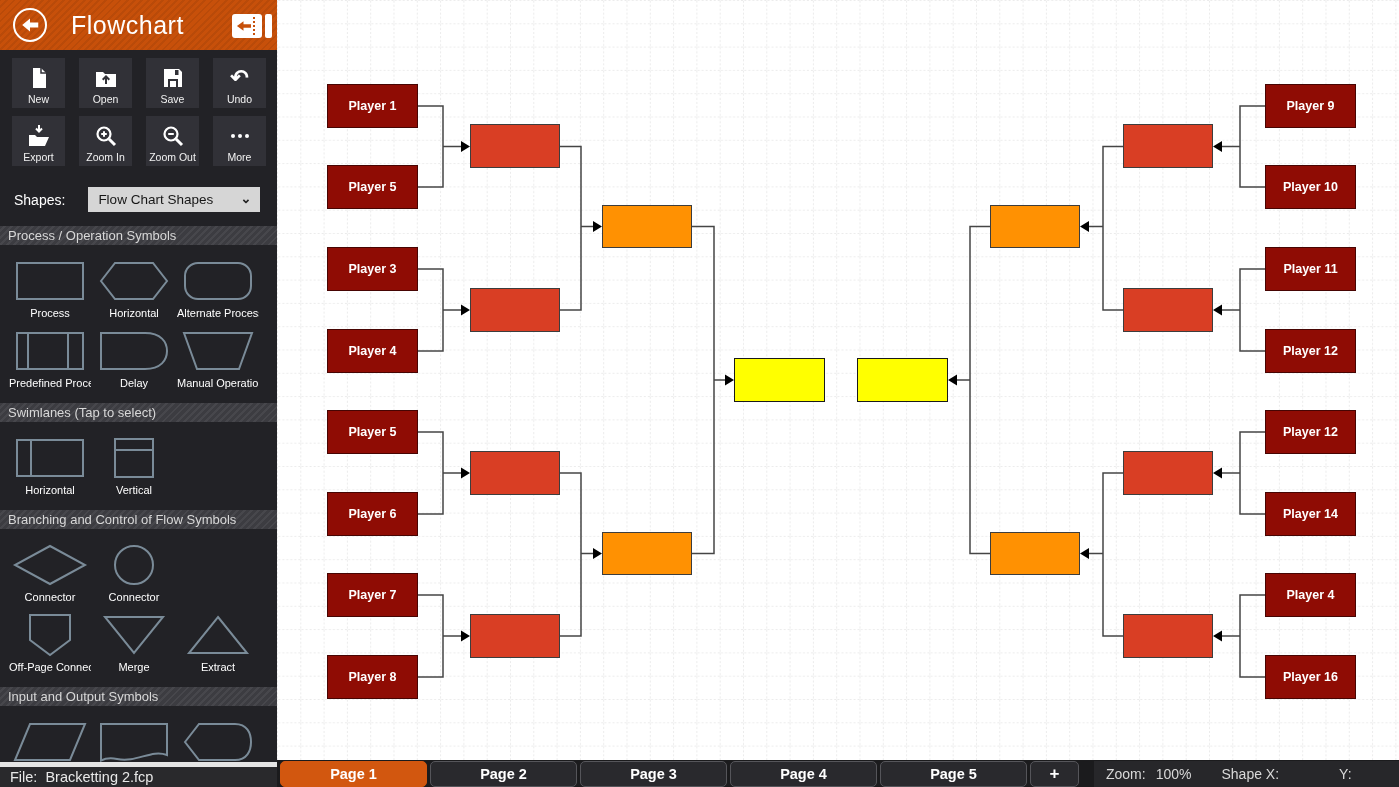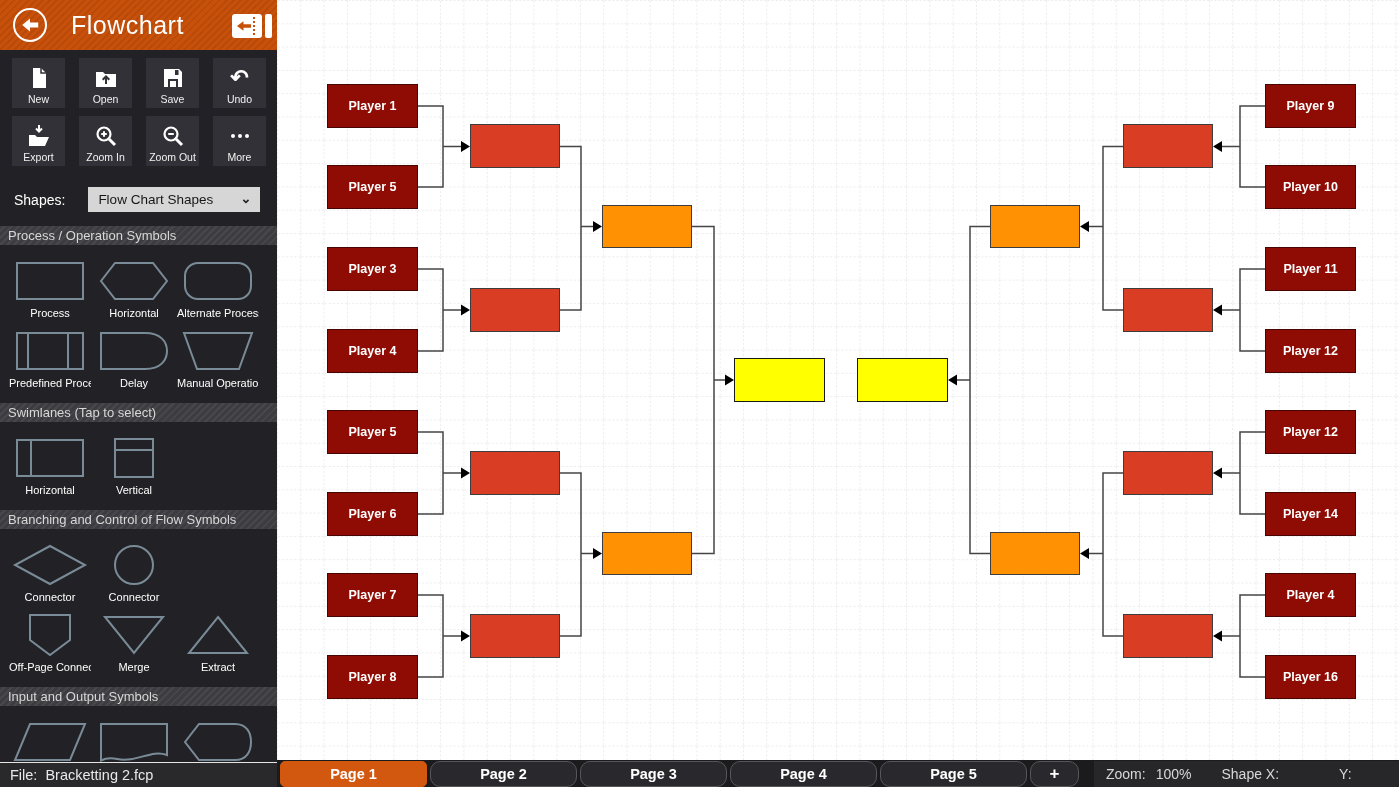--- a/index.html
+++ b/index.html
@@ -39,42 +39,42 @@
   .section-hdr { margin-top:14px; height:19px; background:#3c3c41;
       background-image:repeating-linear-gradient(315deg, rgba(255,255,255,.06) 0 2px, rgba(255,255,255,0) 2px 5px);
       color:#d8d8d8; font-size:13px; line-height:19px; padding-left:8px; white-space:nowrap; }
   .tile-row { display:flex; padding-left:8px; margin-top:14px; }
   .tile { width:84px; display:flex; flex-direction:column; align-items:center; cursor:pointer; }
   .tile svg { stroke:#7a8b98; stroke-width:2; fill:none; }
   .tl { display:block; width:82px; overflow:hidden; text-align:center; white-space:nowrap;
         color:#fff; font-size:11px; margin-top:4px; }
 
   #file-status { position:absolute; left:0; bottom:0; width:277px; height:25px; background:#29292c;
-      border-top:1px solid #e5e5e5; color:#e8e8e8; font-size:14.5px; display:flex; align-items:center;
+      border-top:5px solid #e5e5e5; color:#e8e8e8; font-size:14.5px; display:flex; align-items:center;
       padding-left:10px; z-index:9; }
   #file-status .fname { margin-left:8px; }
 
   
   #canvas { position:absolute; left:277px; top:0; width:1122px; height:760px; background:#fff; }
   #canvas svg { position:absolute; left:0; top:0; }
   .box { position:absolute; width:90px; height:44px; }
   .player { width:91px; background:#8f0c04; border:1px solid #470503; color:#fff; font-size:12.5px;
             font-weight:bold; display:flex; align-items:center; justify-content:center; cursor:pointer; }
   .round2 { background:#d93e24; border:1px solid #3d3d3d; height:44px; cursor:pointer; }
   .semi   { background:#ff9102; border:1px solid #3d3d3d; height:43px; cursor:pointer; }
   .final  { background:#ffff00; border:1.5px solid #1a1a1a; width:91px; height:44px; cursor:pointer; }
 
   
   #pagebar { position:absolute; left:277px; top:760px; width:1122px; height:27px; background:#1b1b1d;
              display:flex; align-items:flex-start; }
   .ptab { width:147px; height:26px; margin-top:1px; border-radius:5px; background:#29292d;
           border:1px solid #55555a; color:#fff; font-size:14.5px; font-weight:bold;
           display:flex; align-items:center; justify-content:center; cursor:pointer; }
   .ptab.active { background:#d2570f; border-color:#d2570f; }
-  #tab1 { margin-left:3px; } .ptab + .ptab { margin-left:3px;border-radius:10px; }
+  #tab1 { margin-left:3px; } .ptab + .ptab { margin-left:3px; }
   #add-tab { width:49px; margin-left:3px; font-size:17px; }
   #bstatus { margin-left:15px; height:26px; margin-top:1px; flex:1; background:#27272a;
              display:flex; align-items:center; color:#d9d9d9; font-size:14px; }
   #bstatus .zl { margin-left:12px; } #bstatus .zv { margin-left:10px; }
   #bstatus .sxl { margin-left:30px; } #bstatus .sxv { min-width:30px; margin-left:8px; }
   #bstatus .yl { margin-left:22px; } #bstatus .yv { min-width:30px; margin-left:8px; }
 </style>
 </head>
 <body>
 

